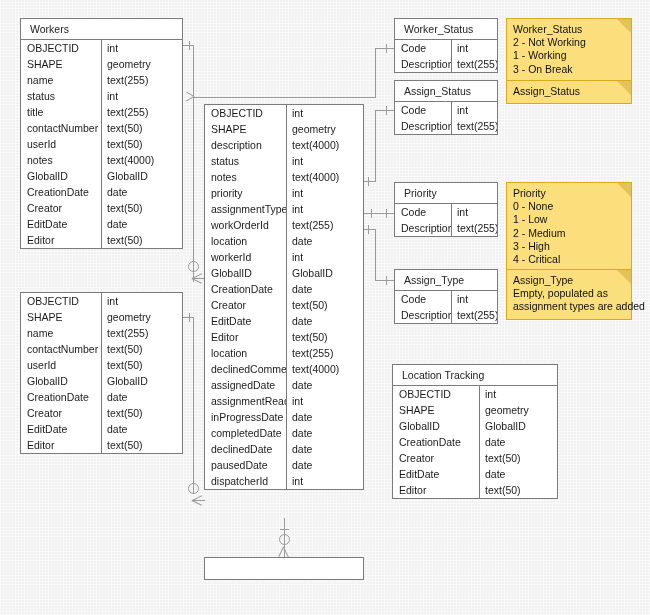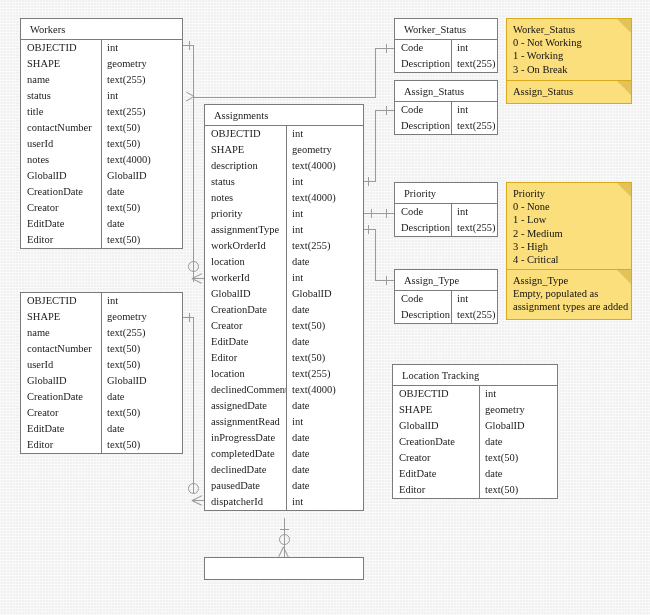--- a/index.html
+++ b/index.html
@@ -7,21 +7,21 @@
   body{
     width:650px;height:615px;
     background-color:#f1f1f1;
     background-image:
       repeating-linear-gradient(0deg, rgba(255,255,255,.55) 0 1px, rgba(0,0,0,0) 1px 3px),
       repeating-linear-gradient(90deg, rgba(255,255,255,.45) 0 1px, rgba(0,0,0,0) 1px 3px);
     font-family:"Liberation Sans","DejaVu Sans",sans-serif;
     -webkit-font-smoothing:antialiased;
     overflow:hidden;
   }
-  #canvas{position:relative;width:650px;height:436px;font-family:Liberation Serif, serif;}
+  #canvas{position:relative;width:650px;height:436px;}
 
   
   .entity{
     position:absolute;
     background:#ffffff;
     border:1px solid #7b7b7b;
     box-sizing:border-box;
     z-index:3;
   }
   .entity .ehead{
@@ -258,21 +258,20 @@
           <span class="ftype" style="flex:1">date</span>
         </div>
         <div class="erow">
           <span class="fname" style="width:80px">Editor</span>
           <span class="ftype" style="flex:1">text(50)</span>
         </div>
       </div>
   </div>
 
   <div class="entity" style="left:204px;top:104px;width:160px;">
-    <div class="ehead">Assignments</div>
     <div class="erows">
         <div class="erow">
           <span class="fname" style="width:81px">OBJECTID</span>
           <span class="ftype" style="flex:1">int</span>
         </div>
         <div class="erow">
           <span class="fname" style="width:81px">SHAPE</span>
           <span class="ftype" style="flex:1">geometry</span>
         </div>
         <div class="erow">
@@ -457,21 +456,21 @@
   </div>
 
   <div class="entity empty" style="left:204px;top:557px;width:160px;">
     <div class="erows"></div>
   </div>
 
   <div class="note" style="left:506px;top:18px;width:126px;">
     <div class="fold"></div>
     <div class="nline">Worker_Status</div>
     <div>
-        <div class="nline">0 - Not Working</div>
+        <div class="nline">2 - Not Working</div>
         <div class="nline">1 - Working</div>
         <div class="nline">3 - On Break</div>
       </div>
   </div>
 
   <div class="note" style="left:506px;top:80px;width:126px;">
     <div class="fold"></div>
     <div class="nline">Assign_Status</div>
   </div>
 

